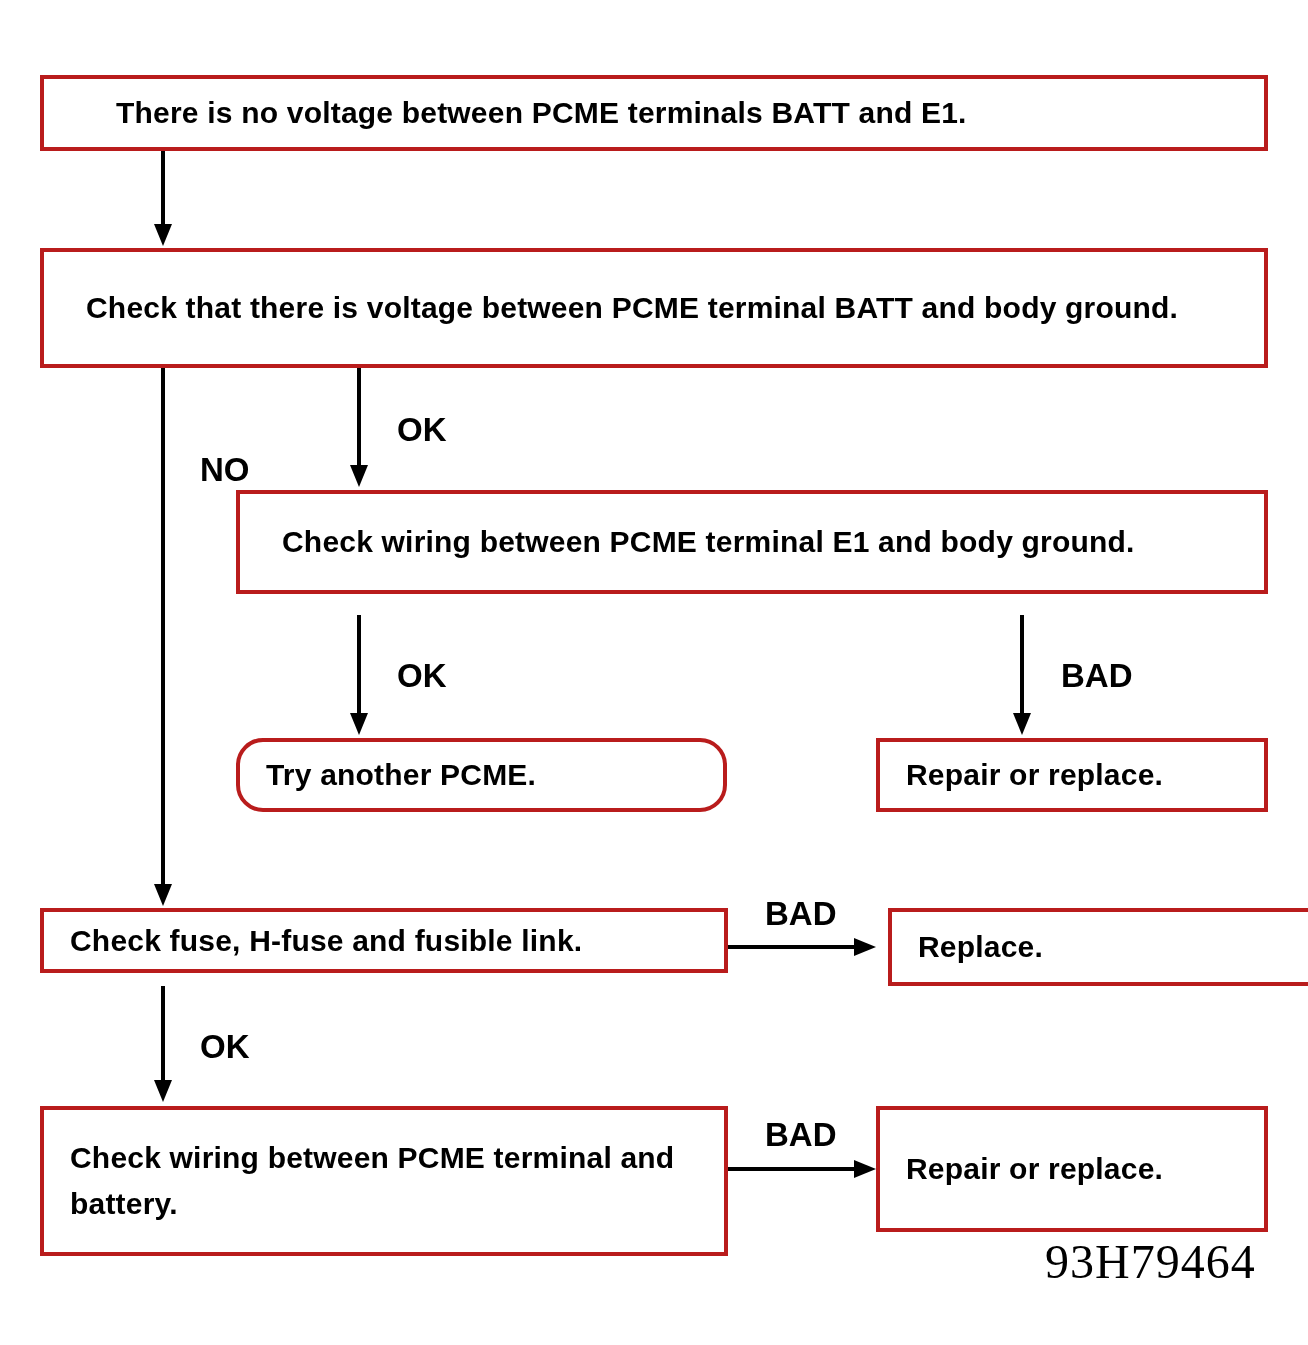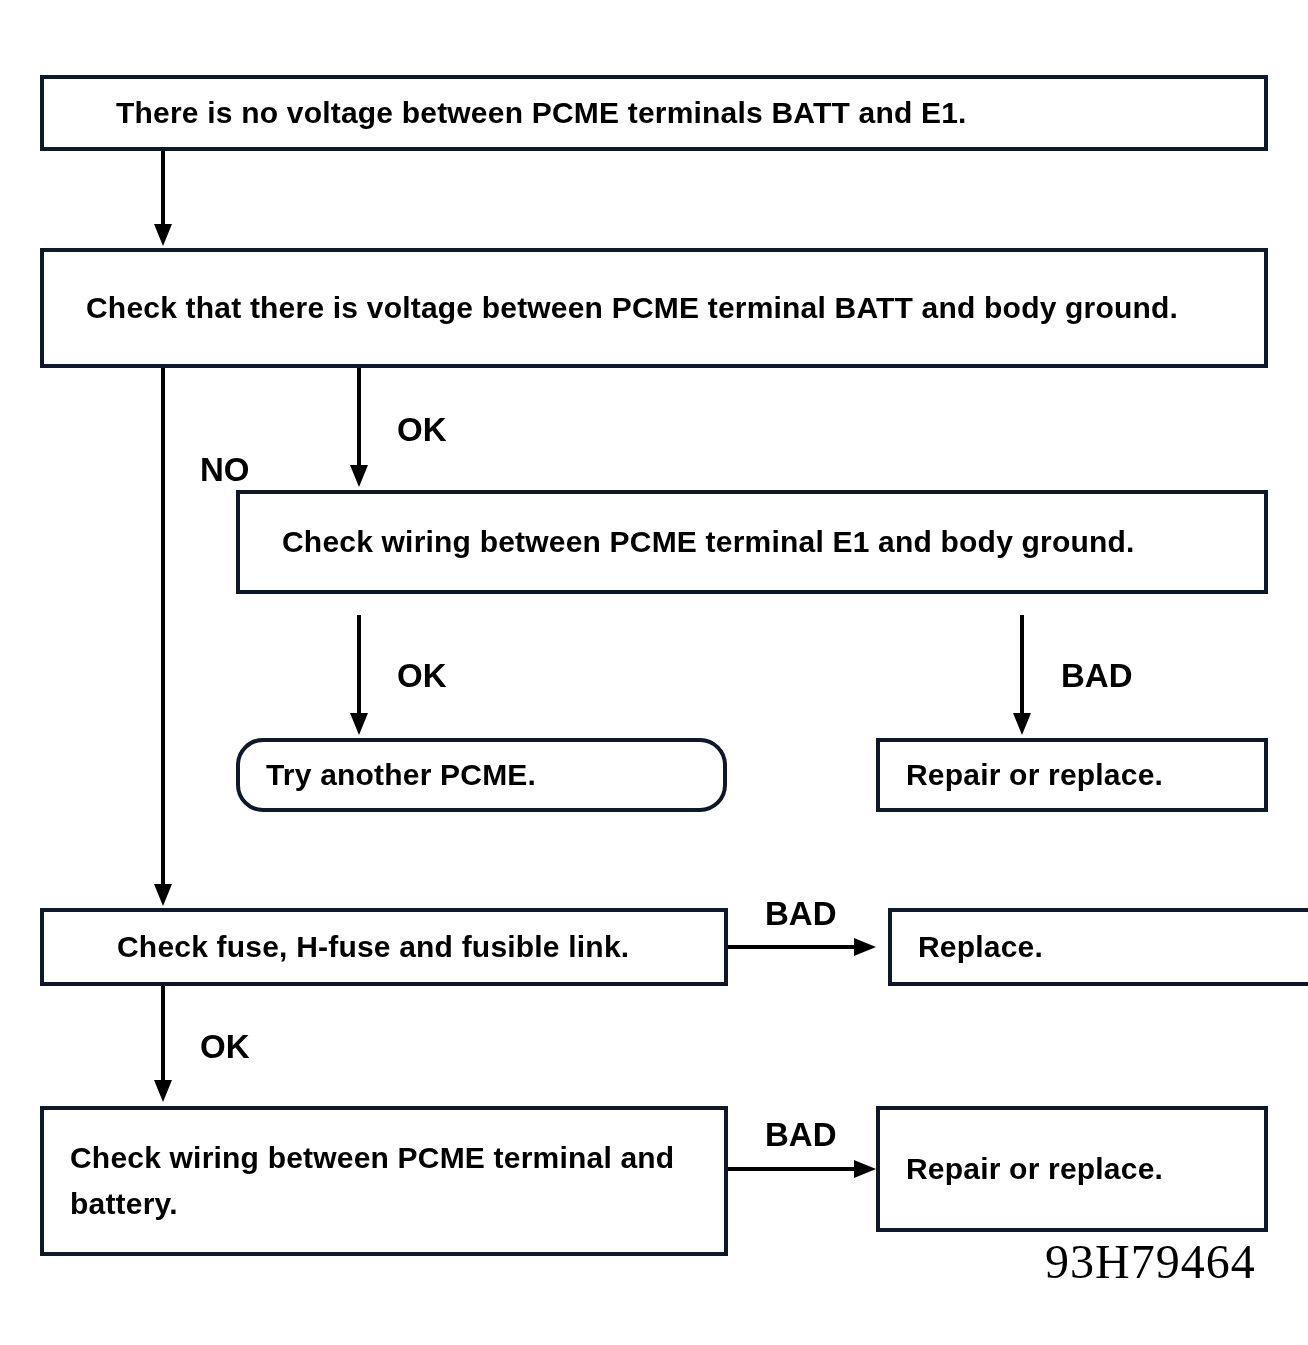--- a/index.html
+++ b/index.html
@@ -11,21 +11,21 @@
     position: relative;
     width: 1308px;
     height: 1345px;
     background: #ffffff;
     overflow: hidden;
     font-family: "Liberation Sans", sans-serif;
   }
   .box {
     position: absolute;
     box-sizing: border-box;
-    border: 4px solid #0f172a;
+    border: 4px solid #b91c1c;
     background: #ffffff;
     display: flex;
     flex-direction: column;
     justify-content: center;
   }
   .box .txt {
     display: block;
     color: #000000;
     font-family: "Liberation Sans", sans-serif;
     font-weight: 700;
@@ -123,21 +123,21 @@
   <div class="edge-label" style="left:1061px; top:659px;">BAD</div>
 
   <div class="box pad-left-sm" style="left:236px; top:738px; width:491px; height:74px;border-radius:27px;">
     <span class="txt">Try another PCME.</span>
   </div>
 
   <div class="box pad-left-sm" style="left:876px; top:738px; width:392px; height:74px;">
     <span class="txt">Repair or replace.</span>
   </div>
 
-  <div class="box pad-left-sm" style="left:40px; top:908px; width:688px; height:78px;padding-left:47px;">
+  <div class="box pad-left-sm" style="left:40px; top:908px; width:688px; height:65px;">
     <span class="txt">Check fuse, H-fuse and fusible link.</span>
   </div>
 
   <div class="hline" style="left:728px; top:945px; width:130px;"></div>
   <div class="arrow-right" style="left:854px; top:938px;"></div>
   <div class="edge-label" style="left:765px; top:897px;">BAD</div>
 
   <div class="box pad-left-sm" style="left:876px; top:908px; width:469px; height:78px;margin-left:12px;">
     <span class="txt">Replace.</span>
   </div>

